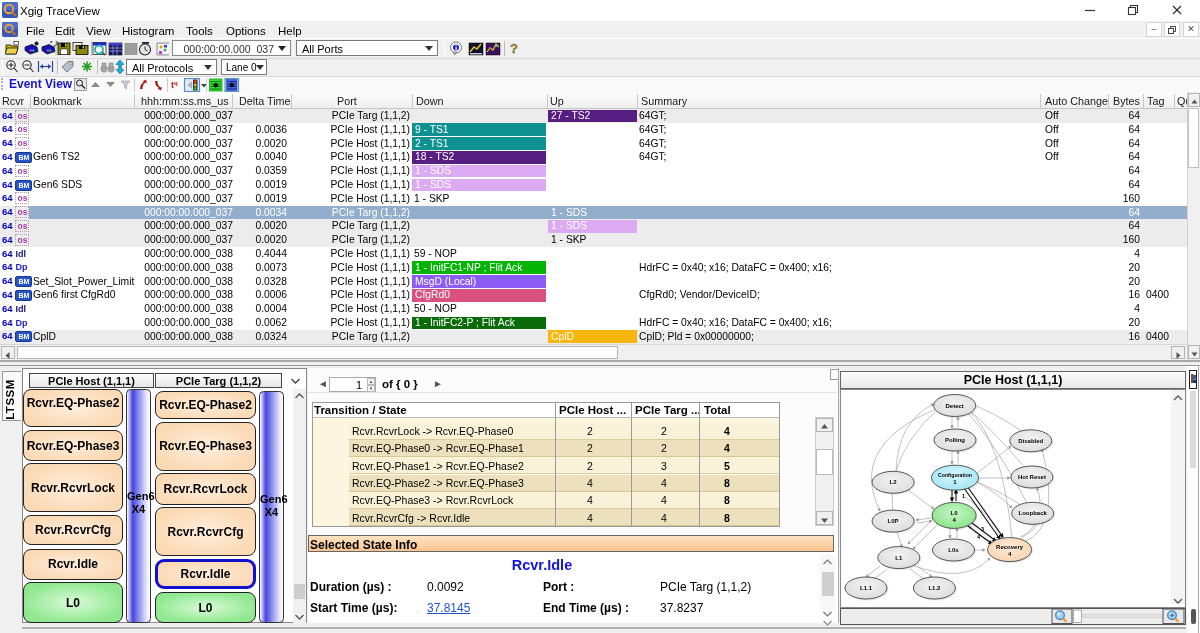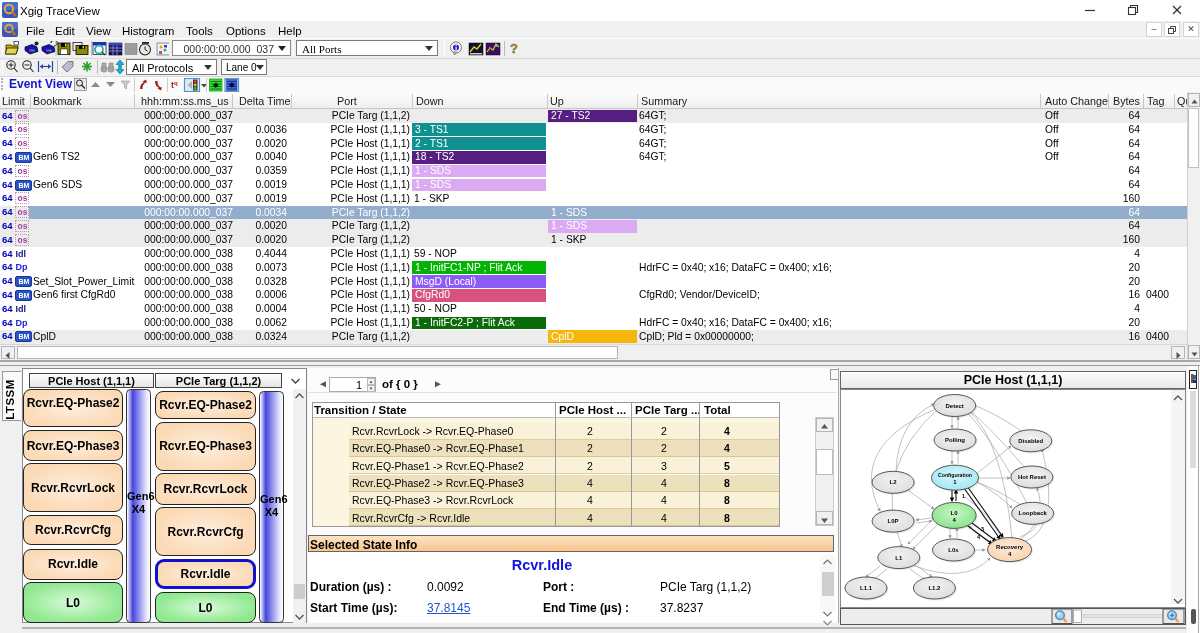--- a/index.html
+++ b/index.html
@@ -126,21 +126,21 @@
  <circle cx="156" cy="6" r="1.5" fill="#e0a000"></circle>
     <circle cx="160" cy="9" r="1.5" fill="#3cb43c"></circle>
     <rect x="154" y="10" width="3" height="3" fill="#c03cc0"></rect>
     <rect x="159" y="4" width="3" height="2.5" fill="#3c3cc0"></rect>
 </svg>
 <div class="abs" style="left:172px;top:40px;width:119px;height:16px;background:#fff;border:1px solid #888;"></div>
 <div class="abs" style="left:178px;top:42.5px;width:96px;height:13px;font-size:10.5px;color:#333;text-align:right;white-space:nowrap;">000:00:00.000&nbsp; 037</div>
 <div class="abs" style="left:278px;top:46px;width:0;height:0;border-left:4.5px solid transparent;border-right:4.5px solid transparent;border-top:5.5px solid #222;"></div>
 <div class="sep" style="left:293px;top:41px;height:15px;"></div>
 <div class="combo" style="left:296px;top:40px;width:142px;height:16px;">
-    <span style="position:absolute;left:5px;top:1.5px;font-family:Liberation Serif, serif;">All Ports</span>
+    <span style="position:absolute;left:5px;top:1.5px;">All Ports</span>
     <span class="arr"></span>
   </div>
 <div class="sep" style="left:444px;top:41px;height:15px;"></div>
 <svg class="abs" style="left:449px;top:41px;" width="72" height="15" viewBox="0 0 72 15">
 
  <circle cx="7" cy="6.5" r="5.5" fill="#f8f8f8" stroke="#555" stroke-width="0.8"></circle>
  <path d="M4.5 11 l1 3 2-3z" fill="#f8f8f8" stroke="#555" stroke-width="0.7"></path>
  <circle cx="7" cy="6.5" r="3" fill="#2020c0"></circle>
     <rect x="6.5" y="4" width="1.2" height="1.2" fill="#fff"></rect>
     <rect x="6.5" y="6" width="1.2" height="3" fill="#fff"></rect>
@@ -255,21 +255,21 @@
 <div class="abs" style="left:134px;top:94px;width:1px;height:14px;background:#c8c8c8;"></div>
 <div class="abs" style="left:232px;top:94px;width:1px;height:14px;background:#c8c8c8;"></div>
 <div class="abs" style="left:291px;top:94px;width:1px;height:14px;background:#c8c8c8;"></div>
 <div class="abs" style="left:412px;top:94px;width:1px;height:14px;background:#c8c8c8;"></div>
 <div class="abs" style="left:547px;top:94px;width:1px;height:14px;background:#c8c8c8;"></div>
 <div class="abs" style="left:637px;top:94px;width:1px;height:14px;background:#c8c8c8;"></div>
 <div class="abs" style="left:1040px;top:94px;width:1px;height:14px;background:#c8c8c8;"></div>
 <div class="abs" style="left:1108px;top:94px;width:1px;height:14px;background:#c8c8c8;"></div>
 <div class="abs" style="left:1143px;top:94px;width:1px;height:14px;background:#c8c8c8;"></div>
 <div class="abs" style="left:1174px;top:94px;width:1px;height:14px;background:#c8c8c8;"></div>
-<div class="hdrcell" style="left:2px;top:92px;">Limit</div>
+<div class="hdrcell" style="left:2px;top:92px;">Rcvr</div>
 <div class="hdrcell" style="left:33px;top:92px;">Bookmark</div>
 <div class="hdrcell" style="left:141px;top:92px;">hhh:mm:ss.ms_us</div>
 <div class="hdrcell" style="left:239px;top:92px;">Delta Time</div>
 <div class="hdrcell" style="left:295px;top:92px;padding-left:42px;">Port</div>
 <div class="hdrcell" style="left:416px;top:92px;">Down</div>
 <div class="hdrcell" style="left:550px;top:92px;">Up</div>
 <div class="hdrcell" style="left:641px;top:92px;">Summary</div>
 <div class="hdrcell" style="left:1045px;top:92px;">Auto Change</div>
 <div class="hdrcell" style="left:1113px;top:92px;">Bytes</div>
 <div class="hdrcell" style="left:1147px;top:92px;">Tag</div>
@@ -291,21 +291,21 @@
     <span class="cell" style="left:639px;color:#000;">64GT;</span>
     <span class="cell" style="left:1045px;color:#000;">Off</span>
     <span class="cell" style="left:1080px;width:60px;text-align:right;color:#000;">64</span>
   </div>
 <div class="row" style="top:122.8px;">
     <div class="abs" style="left:0;top:0;width:1187px;height:13.8px;background:#ffffff;"></div>
     <span class="cell" style="left:2px;top:0.5px;"><span class="num">64</span> <span class="os">os</span></span>
     <span class="cell" style="left:134px;width:99px;text-align:right;color:#000;">000:00:00.000_037</span>
     <span class="cell" style="left:232px;width:55px;text-align:right;color:#000;">0.0036</span>
     <span class="cell" style="left:290px;width:120px;text-align:right;color:#000;">PCIe Host (1,1,1)</span>
-    <div class="chip" style="left:412px;width:134px;background:#0f9191;">3 - TS1</div>
+    <div class="chip" style="left:412px;width:134px;background:#0f9191;">9 - TS1</div>
     <span class="cell" style="left:639px;color:#000;">64GT;</span>
     <span class="cell" style="left:1045px;color:#000;">Off</span>
     <span class="cell" style="left:1080px;width:60px;text-align:right;color:#000;">64</span>
   </div>
 <div class="row" style="top:136.6px;">
     <div class="abs" style="left:0;top:0;width:1187px;height:13.8px;background:#ffffff;"></div>
     <span class="cell" style="left:2px;top:0.5px;"><span class="num">64</span> <span class="os">os</span></span>
     <span class="cell" style="left:134px;width:99px;text-align:right;color:#000;">000:00:00.000_037</span>
     <span class="cell" style="left:232px;width:55px;text-align:right;color:#000;">0.0020</span>
     <span class="cell" style="left:290px;width:120px;text-align:right;color:#000;">PCIe Host (1,1,1)</span>

